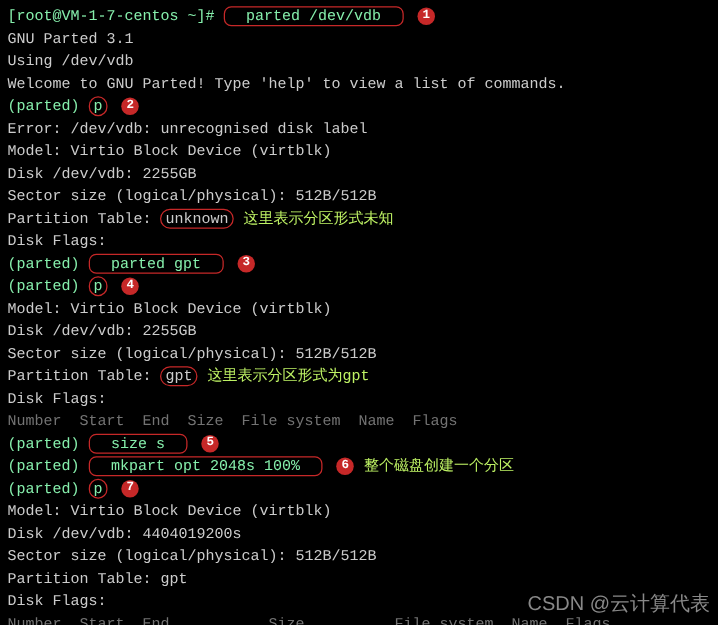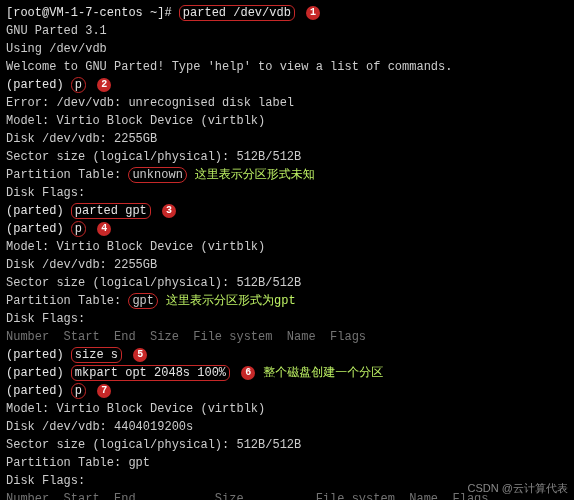--- a/index.html
+++ b/index.html
@@ -9,33 +9,33 @@
       font-family: "Consolas", "Courier New", monospace;
       font-size: 12px;
       line-height: 1.5;
       width: 574px;
       height: 500px;
       padding: 4px 6px;
       position: relative;
       overflow: hidden;
     }
     .line { white-space: pre; position: relative; display:block; }
-    .white { color:#e5e5e5; }
-    .border-red { border:1px solid #c62828; border-radius:6px; padding:0 3px; }
+    .white { color:#86efac; }
+    .border-red { border:1px solid #c62828; border-radius:6px; padding:0 17px; }
     .border-red-round { border:1px solid #c62828; border-radius:10px; padding:0 3px; }
     .dot {
       display:inline-flex; align-items:center; justify-content:center;
       width:14px; height:14px; border-radius:50%;
       background:#c62828; color:#fff; font-size:10px; font-weight:bold;
       vertical-align:middle; margin-left:4px;
     }
     .note { color:#bef264; margin-left:8px; }
     .watermark {
       position:absolute; right:6px; bottom:4px;
-      color:#888; font-size:11px; font-family:Arial,sans-serif;
+      color:#888; font-size:16px; font-family:Arial,sans-serif;
     }
     .cols { color:#737373; }
   </style>
 </head>
 <body>
 
 <span class="line"><span class="white">[root@VM-1-7-centos ~]#</span> <span class="white border-red">parted /dev/vdb</span> <span class="dot">1</span></span>
 <span class="line">GNU Parted 3.1</span>
 <span class="line">Using /dev/vdb</span>
 <span class="line">Welcome to GNU Parted! Type 'help' to view a list of commands.</span>

